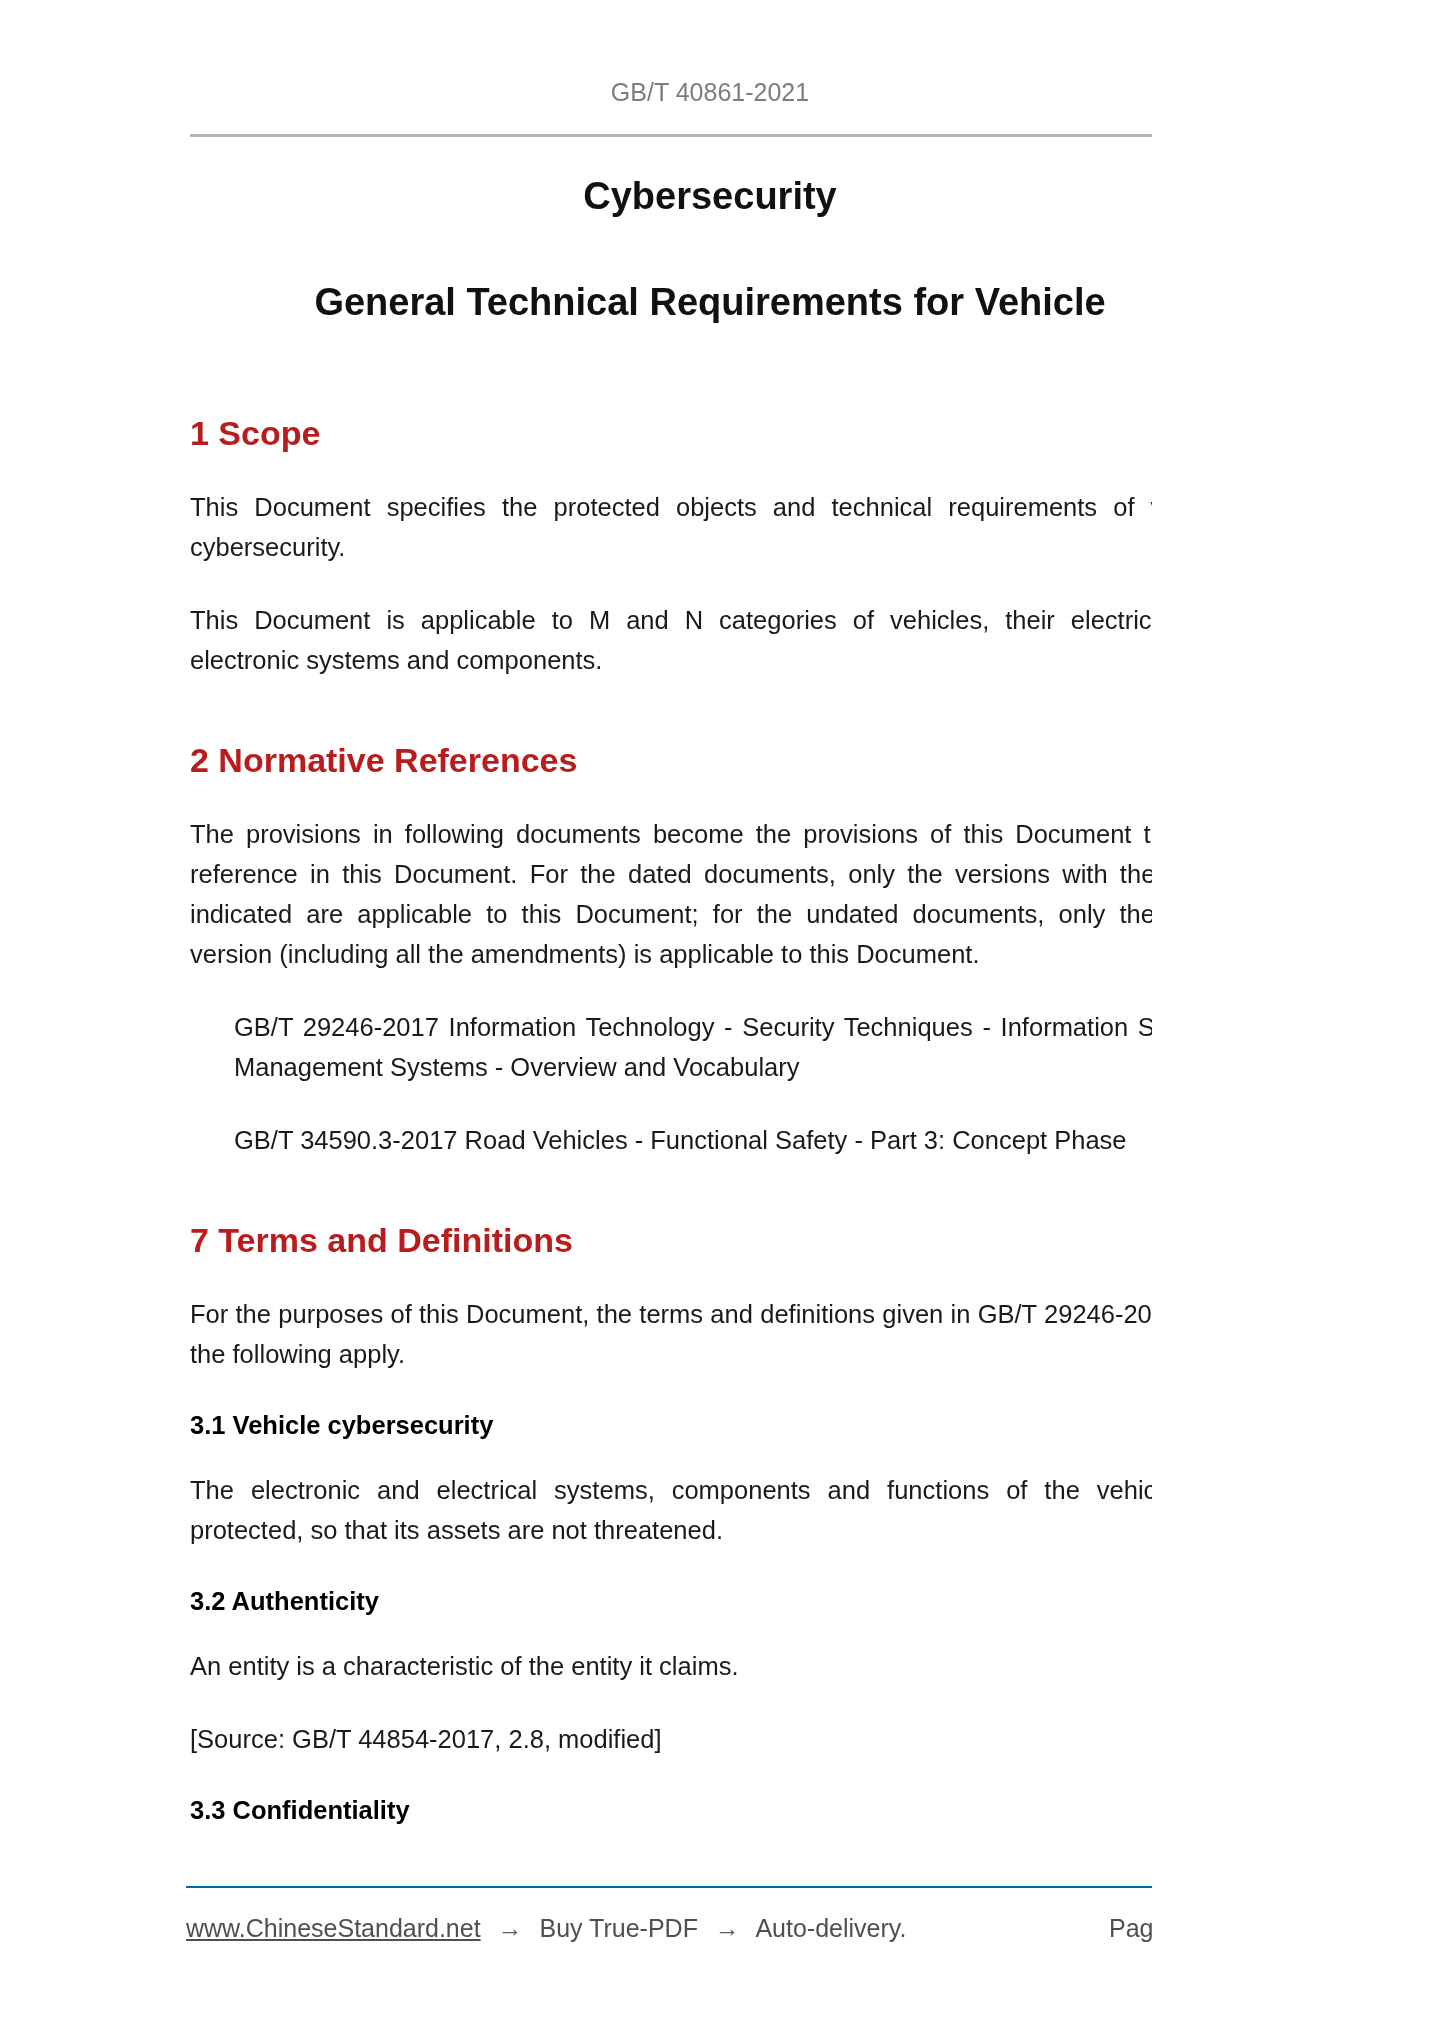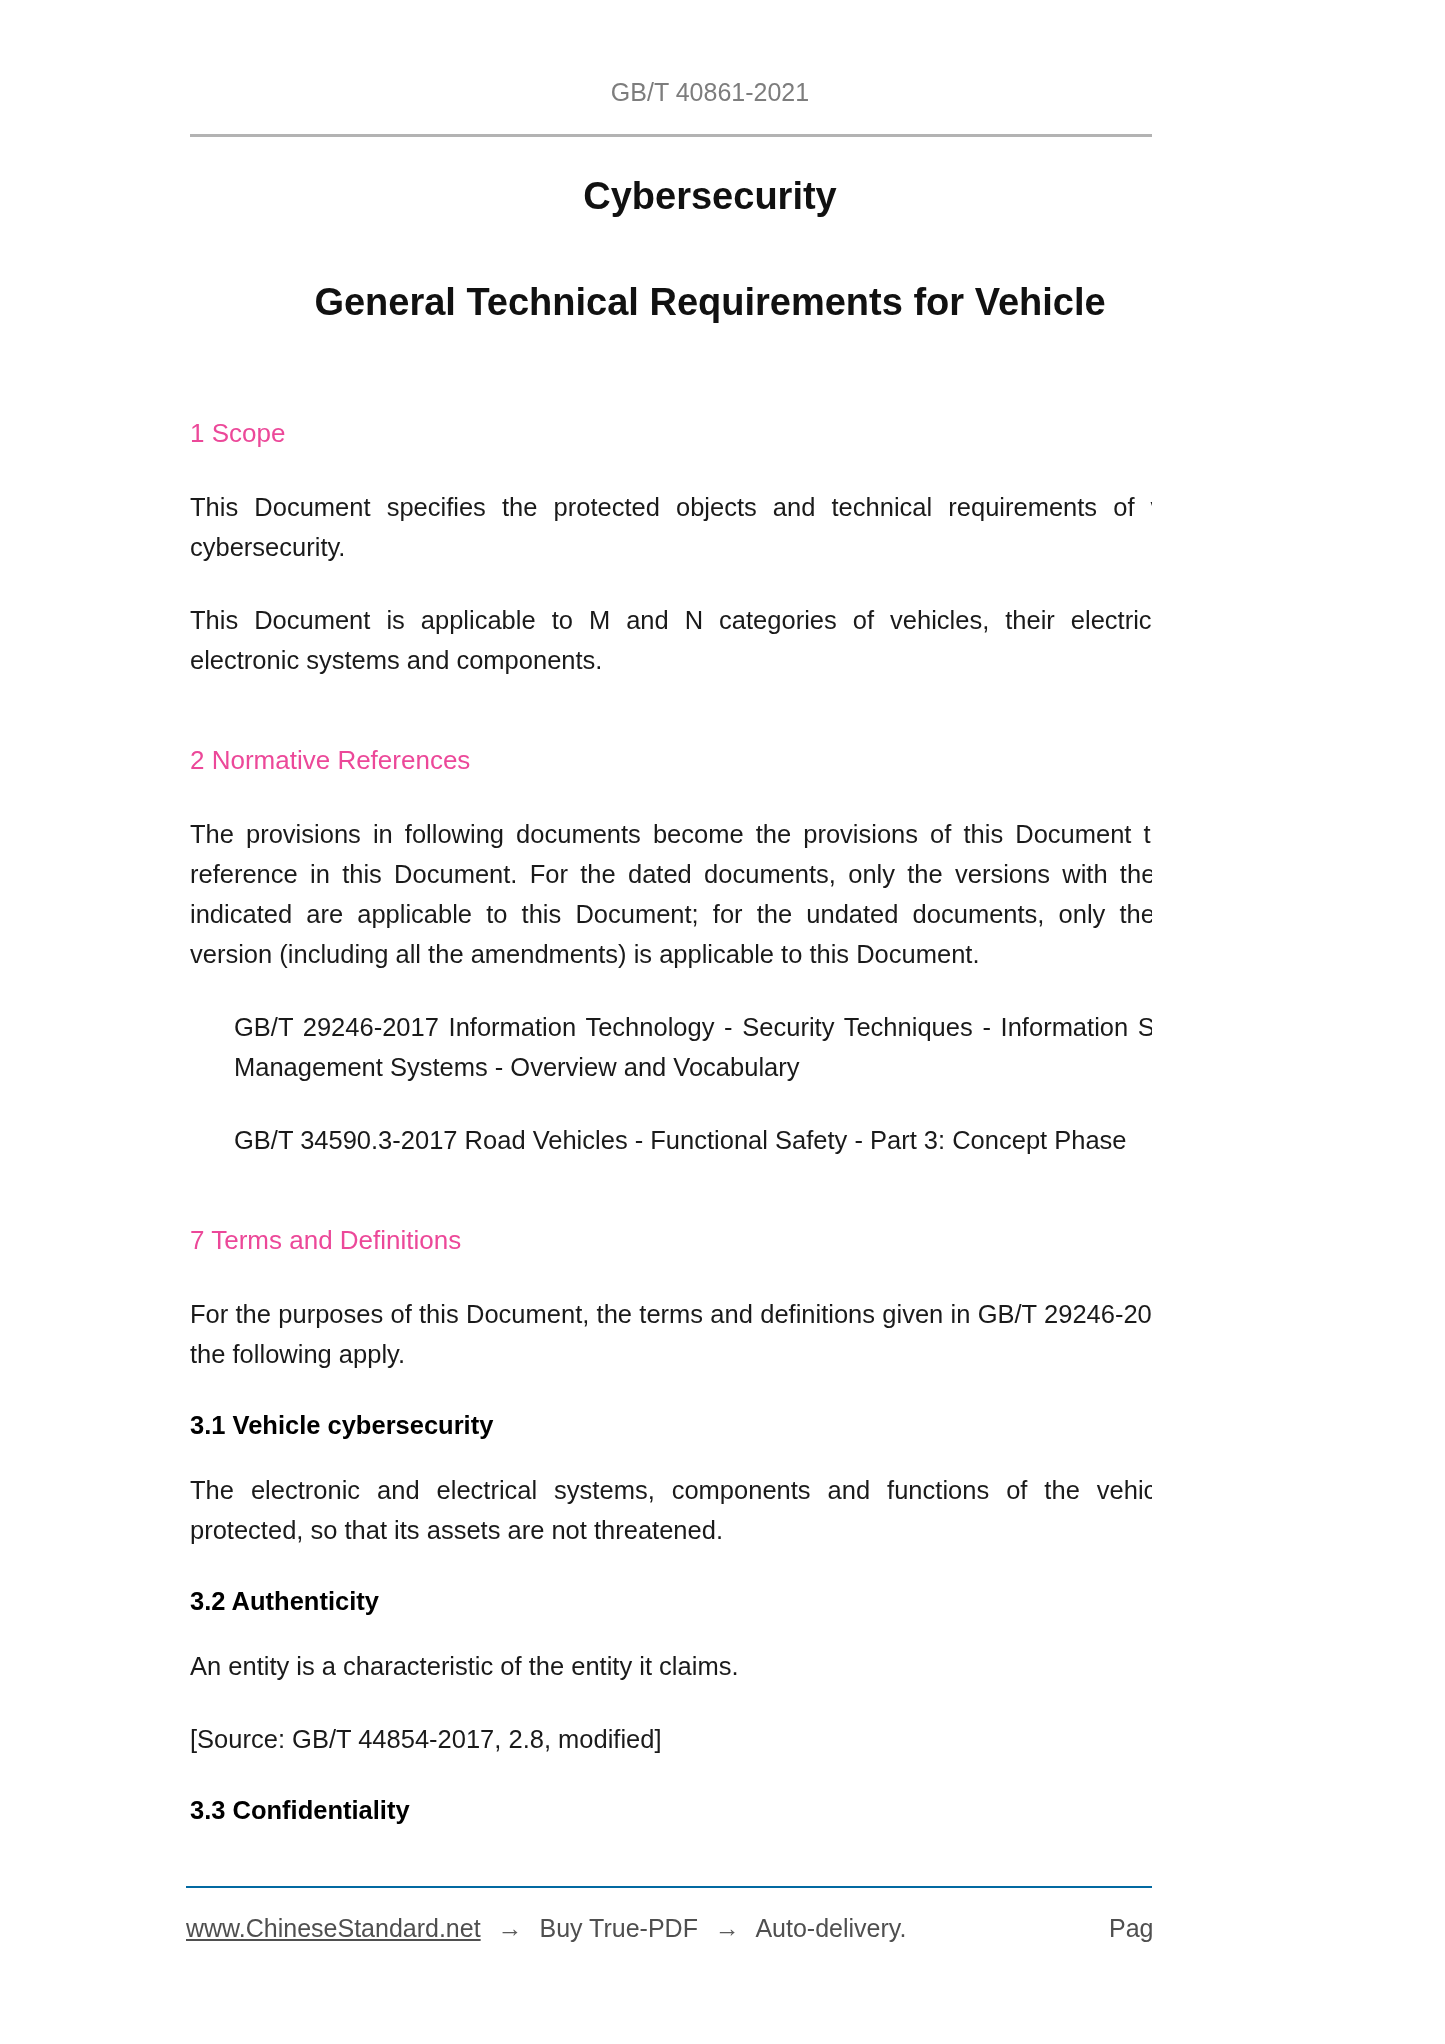--- a/index.html
+++ b/index.html
@@ -37,24 +37,24 @@
   .doc-title {
     font-weight: bold;
     text-align: center;
     font-size: 38px;
     line-height: 46px;
     color: #111111;
   }
   .title-line1 { margin-top: 60px; }
   .title-line2 { margin-top: 36px; }
   h1.section-heading {
-    font-size: 26px;
+    font-size: 34px;
     line-height: 44px;
-    font-weight: normal;
-    color: #ec4899;
+    font-weight: bold;
+    color: #b91c1c;
     margin: 58px 0 32px 0;
   }
   h1.first-section { margin-top: 86px; }
   p.body-par {
     font-size: 25.5px;
     line-height: 40px;
     text-align: justify;
     margin: 0 0 33px 0;
     color: #1a1a1a;
   }

